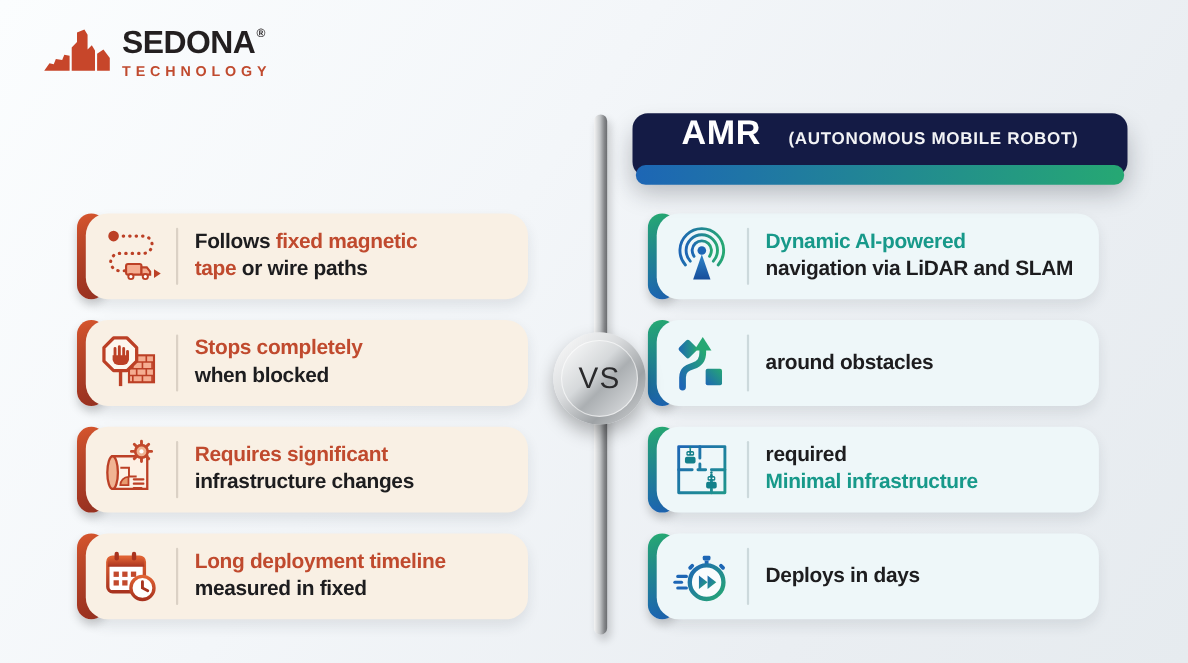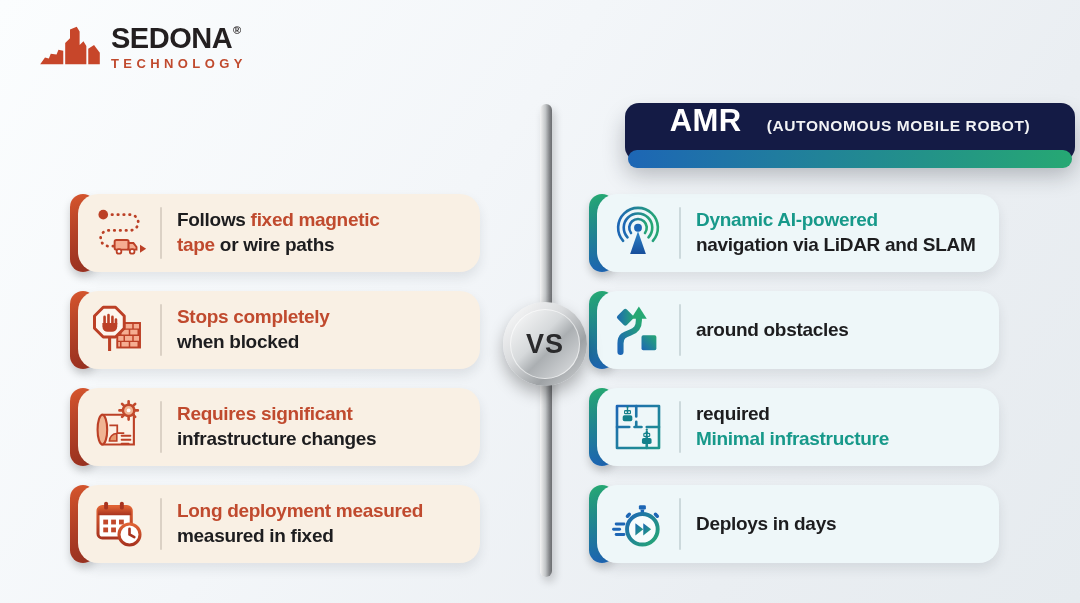--- a/index.html
+++ b/index.html
@@ -19,21 +19,21 @@
     position:absolute;top:103px;width:450px;height:58px;border-radius:14px;
     display:flex;align-items:baseline;justify-content:center;z-index:2;
     box-shadow:0 14px 22px rgba(25,28,40,.28);
   }
   .header::after{
     content:"";position:absolute;left:3px;right:3px;bottom:-7px;height:18px;
     border-radius:13px;z-index:-1;
   }
   .header-agv{left:35px;background:var(--agv-header-bg);}
   .header-agv::after{background:linear-gradient(90deg,#b92f15,#e0562a);}
-  .header-amr{left:625px;background:var(--amr-header-bg);gap:16px;}
+  .header-amr{left:575px;background:var(--amr-header-bg);gap:16px;}
   .header-amr::after{background:linear-gradient(90deg,var(--amr-blue),var(--amr-green));}
   .header-title{font-size:31px;font-weight:800;color:#ffffff;letter-spacing:.5px;}
   .header-subtitle{font-size:15.5px;font-weight:700;color:#f2f3f5;letter-spacing:.6px;margin-left:9px;}
   
   .col{position:absolute;top:194px;width:402px;display:flex;flex-direction:column;gap:19px;}
   .col-left{left:78px;}
   .col-right{left:597px;}
   .card{position:relative;height:78px;}
   .card-bar{position:absolute;left:-8px;top:0;bottom:0;width:26px;border-radius:13px;
     box-shadow:0 5px 9px rgba(0,0,0,.18);}
@@ -56,21 +56,21 @@
     background:linear-gradient(90deg,#f4f4f4,#c3c6c8 45%,#85878a 78%,#6b6d70);
     box-shadow:3px 5px 8px rgba(0,0,0,.18);z-index:3;}
   .vs-badge{position:absolute;left:503px;top:302px;width:84px;height:84px;border-radius:50%;
     background:linear-gradient(135deg,#ffffff 0%,#d9dbdd 40%,#9ea2a5 70%,#d4d6d8 100%);
     display:flex;align-items:center;justify-content:center;z-index:4;
     box-shadow:0 8px 16px rgba(0,0,0,.28);}
   .vs-inner{width:70px;height:70px;border-radius:50%;
     background:linear-gradient(135deg,#fdfdfd 0%,#d6d9db 42%,#abafb2 58%,#e2e4e6 100%);
     display:flex;align-items:center;justify-content:center;
     box-shadow:inset 0 0 0 1px rgba(255,255,255,.6);}
-  .vs-label{font-size:27px;font-weight:700;color:#2a2a2c;letter-spacing:1px;}
+  .vs-label{font-size:27px;font-weight:400;color:#2a2a2c;letter-spacing:1px;}
 </style>
 </head>
 <body>
 
 <div class="stage">
 
   <div class="logo">
     <span class="logo-mark">
       <svg width="64" height="50" viewBox="0 0 66 52" fill="#c7462a" xmlns="http://www.w3.org/2000/svg">
         <path d="M2 46 L7 39 L11 40 L13 35 L19 36 L21 31 L26 32 L26 46 Z"></path>
@@ -172,21 +172,21 @@
               <rect x="23" y="27" width="5.5" height="5.5" fill="#c2492c"></rect>
               <rect x="32" y="27" width="5.5" height="5.5" fill="#c2492c"></rect>
     <rect x="14" y="36" width="5.5" height="5.5" fill="#c2492c"></rect>
               <rect x="23" y="36" width="5.5" height="5.5" fill="#c2492c"></rect>
     <circle cx="44" cy="44" r="12" fill="#fff" stroke="url(#calg)" stroke-width="3.5"></circle>
     <path d="M44 37.5 v6.5 l5.5 3" fill="none" stroke="#a8331f" stroke-width="3" stroke-linecap="round"></path>
   </svg>
           </span>
       <span class="card-divider"></span>
       <div class="card-text">
-            <div><span class="hl">Long deployment measured</span></div>
+            <div><span class="hl">Long deployment timeline</span></div>
             <div><span>measured in fixed</span></div>
           </div>
     </div>
   </div>
     </div>
   <div class="col col-right" id="col-right">
       <div class="card">
     <span class="card-bar"></span>
     <div class="card-body">
       <span class="card-icon">

